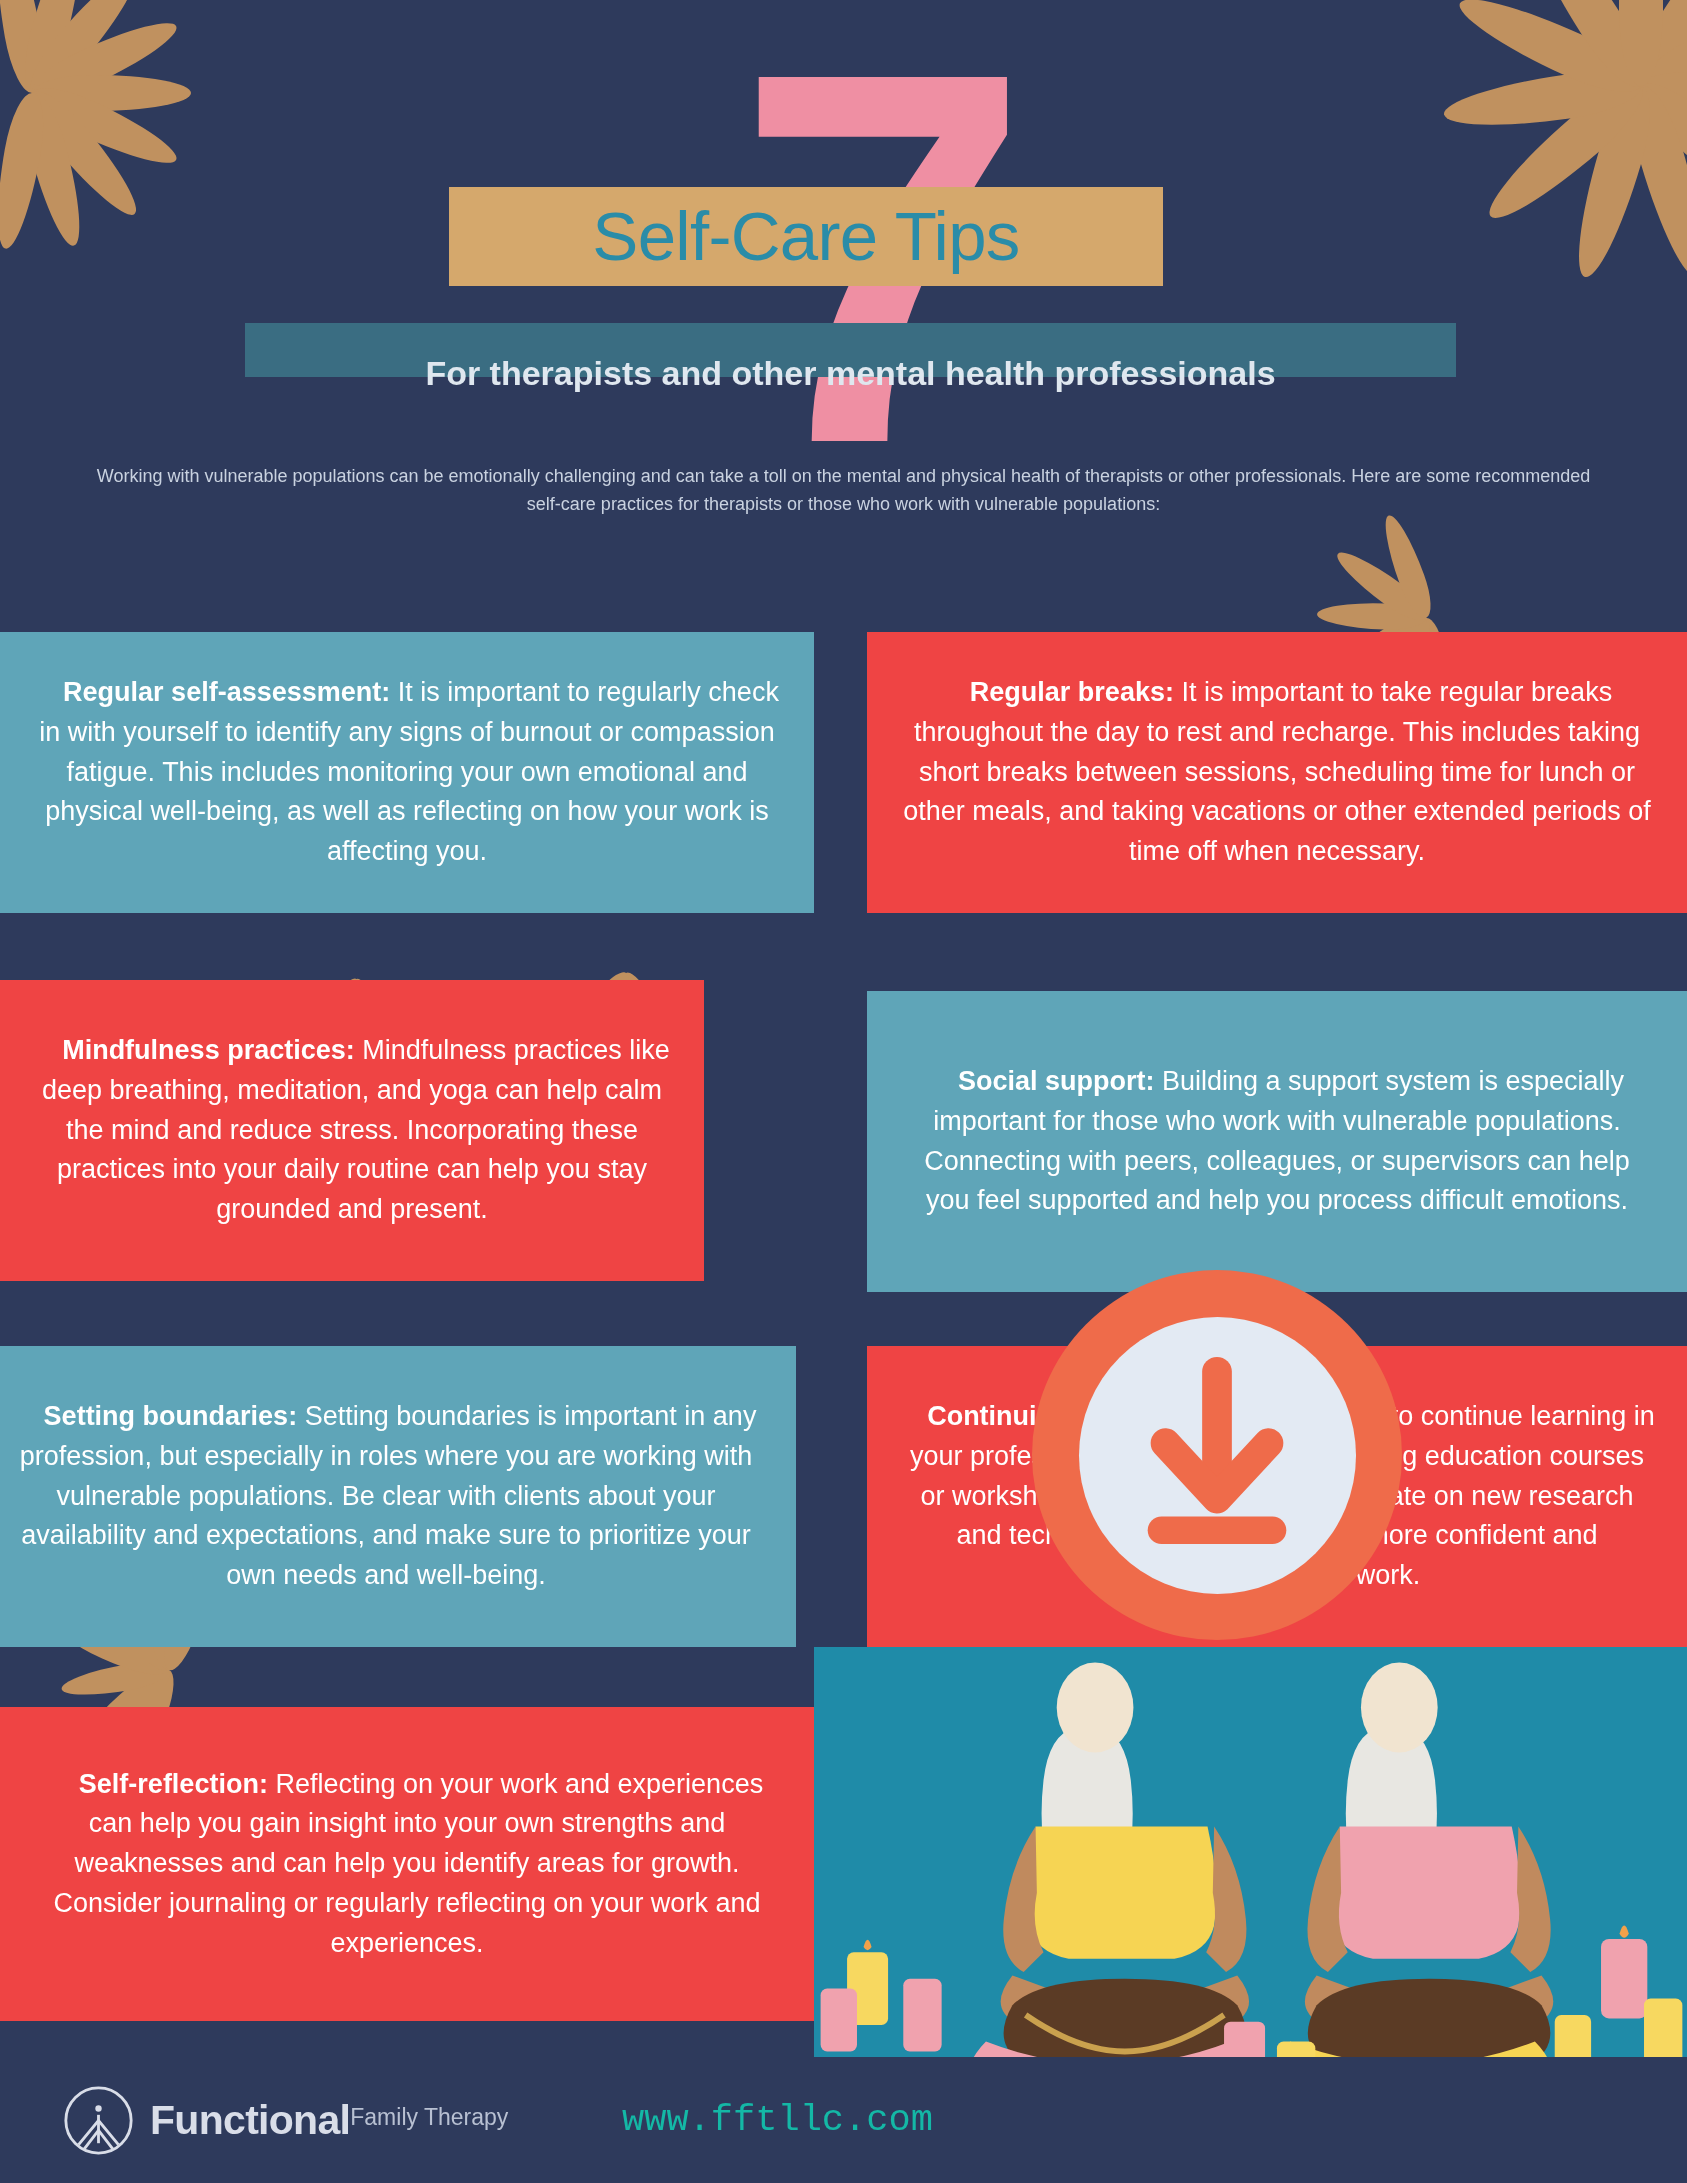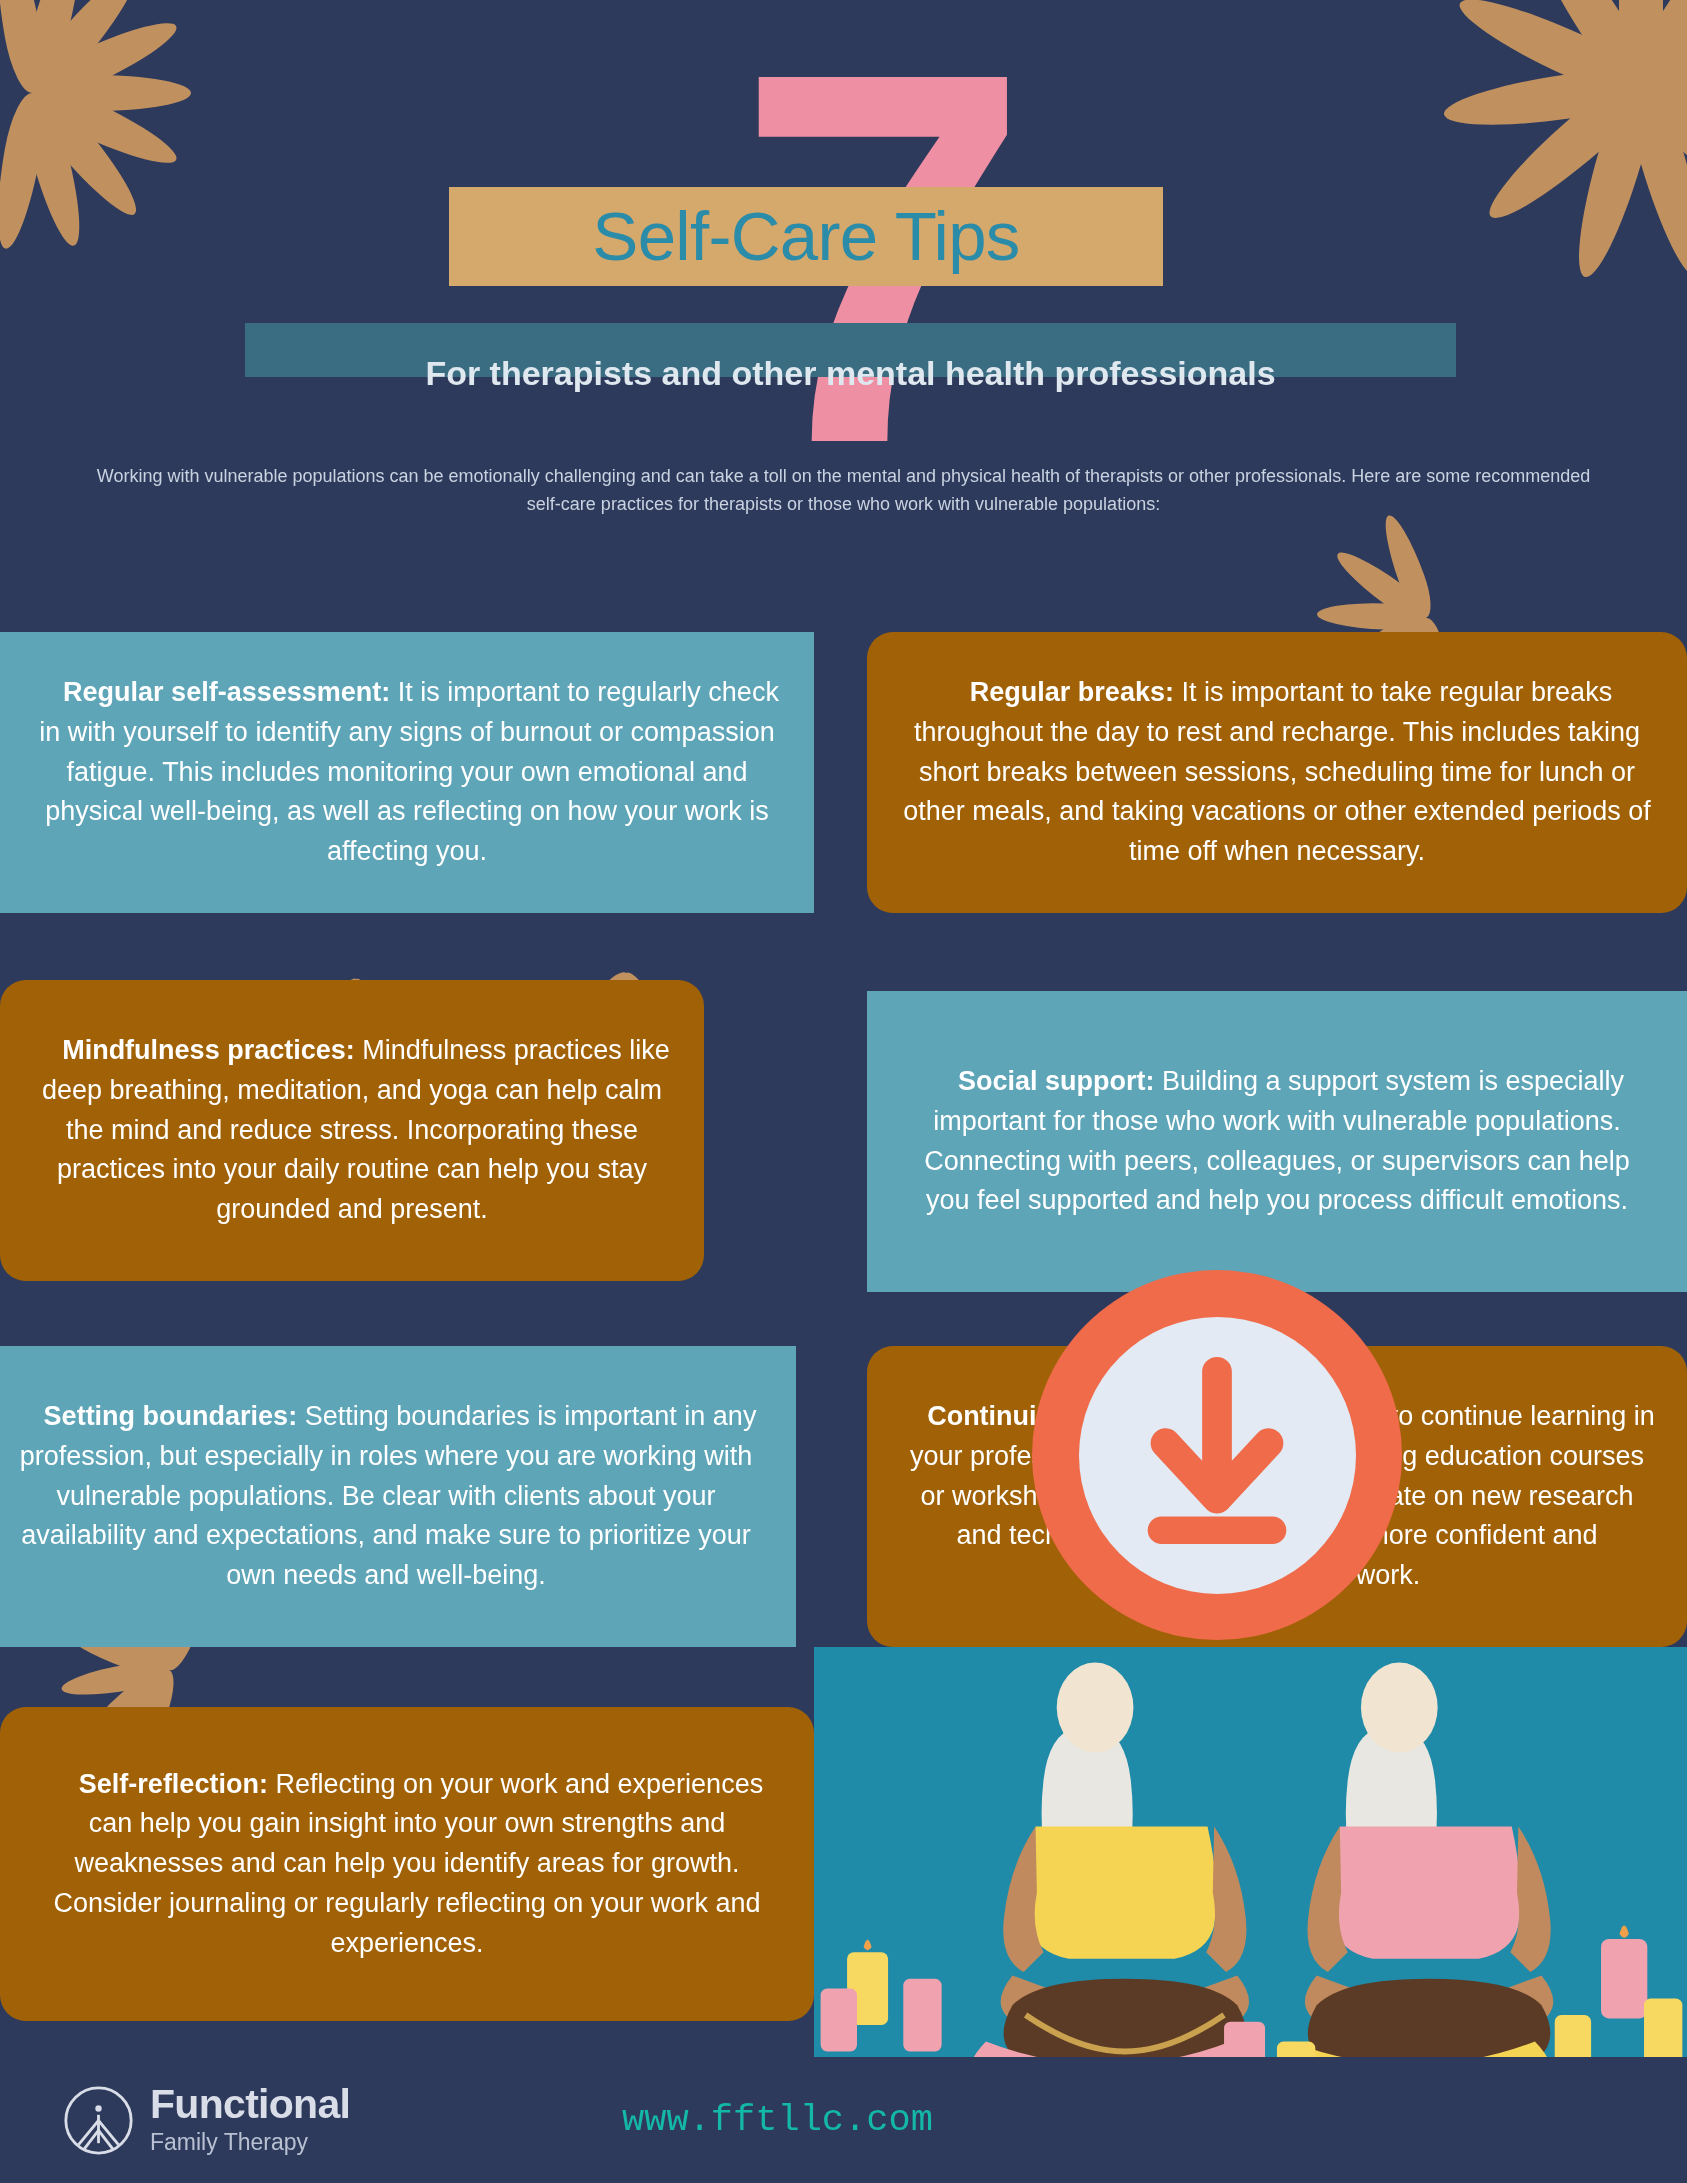--- a/index.html
+++ b/index.html
@@ -124,21 +124,21 @@
   .tip p {
     color:#ffffff;
     font-size:27px;
     line-height:1.47;
     text-align:center;
     font-weight:500;
   }
   .tip p b { font-weight:700;margin-left:28px; }
 
   .light { background:#5fa5b8; }
-  .dark  { background:#a16207;border-radius:26px; }
+  .dark  { background:#ef4444; }
 
   .tip-1 { left:0px;    top:632px;  width:814px; height:281px; }
   .tip-2 { left:867px; top:632px;  width:820px; height:281px; }
   .tip-3 { left:0px;    top:980px; width:704px; height:301px; }
   .tip-4 { left:867px; top:991px; width:820px; height:301px; }
   .tip-5 { left:0px;    top:1346px; width:796px; height:301px;padding-left:8px; }
   .tip-6 { left:867px; top:1346px; width:820px; height:301px; }
   .tip-7 { left:0px;    top:1707px; width:814px; height:314px; }
 
   
@@ -157,21 +157,21 @@
   .footer {
     position:absolute;
     left:0; bottom:0;
     width:1687px; height:126px;
     background:#2e3a5c;
     z-index:10;
     display:flex; align-items:center;
   }
   .logo-wrap { display:flex; align-items:center; margin-left:63px; }
   .logo-mark { width:71px; height:71px; margin-right:16px; }
-  .logo-txt { display:flex; flex-direction:column; justify-content:center; }
+  .logo-txt { display:flex; flex-direction:row; justify-content:center; }
   .logo-txt .l1 { font-size:41px; color:#d9dde8; font-weight:600; line-height:1; letter-spacing:-0.7px; }
   .logo-txt .l2 { font-size:23px; color:#b8c0d2; font-weight:500; line-height:1.2; margin-top:4px; letter-spacing:0px; }
   .site {
     position:absolute;
     left:622px; top:0; height:126px;
     display:flex; align-items:center;
   }
   .site span { font-size:37px; color:#14b8a6; font-weight:500;font-family:Liberation Mono, monospace; }
 
   

